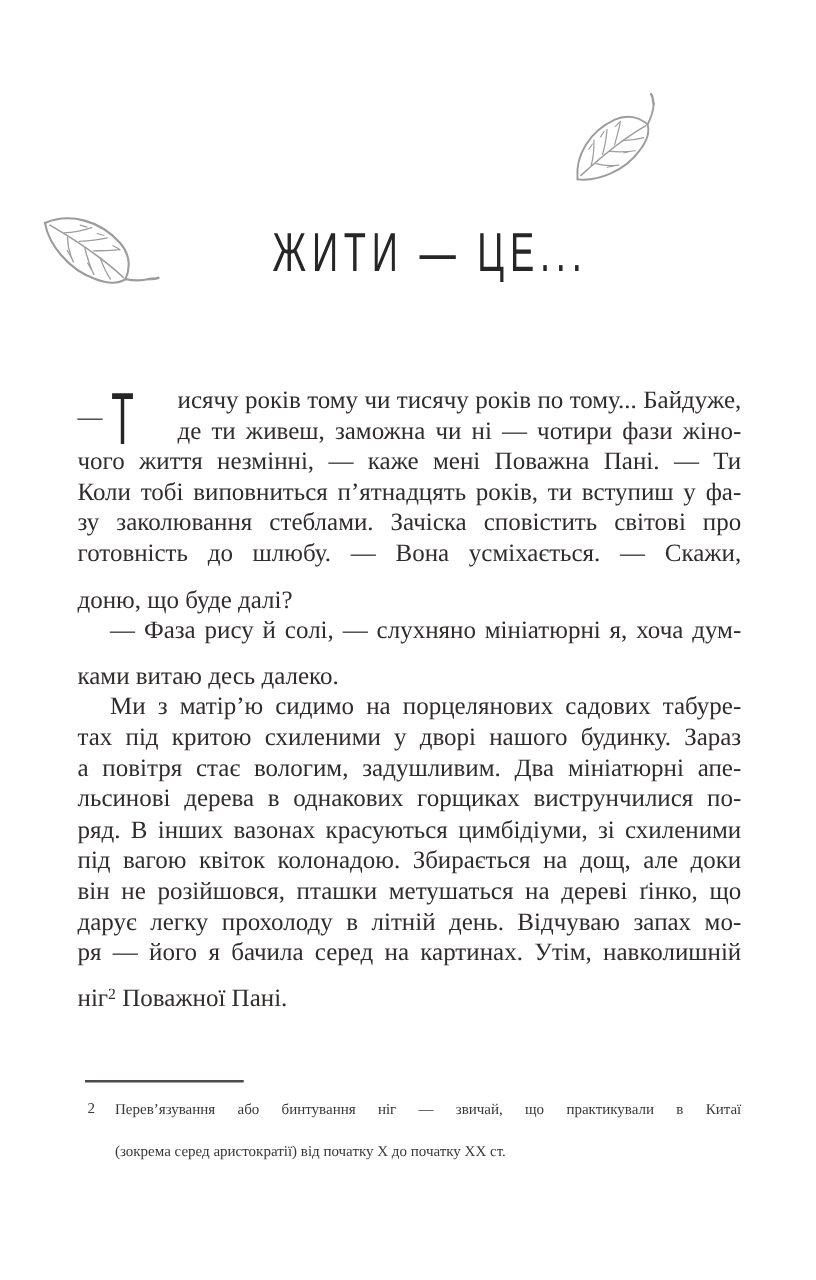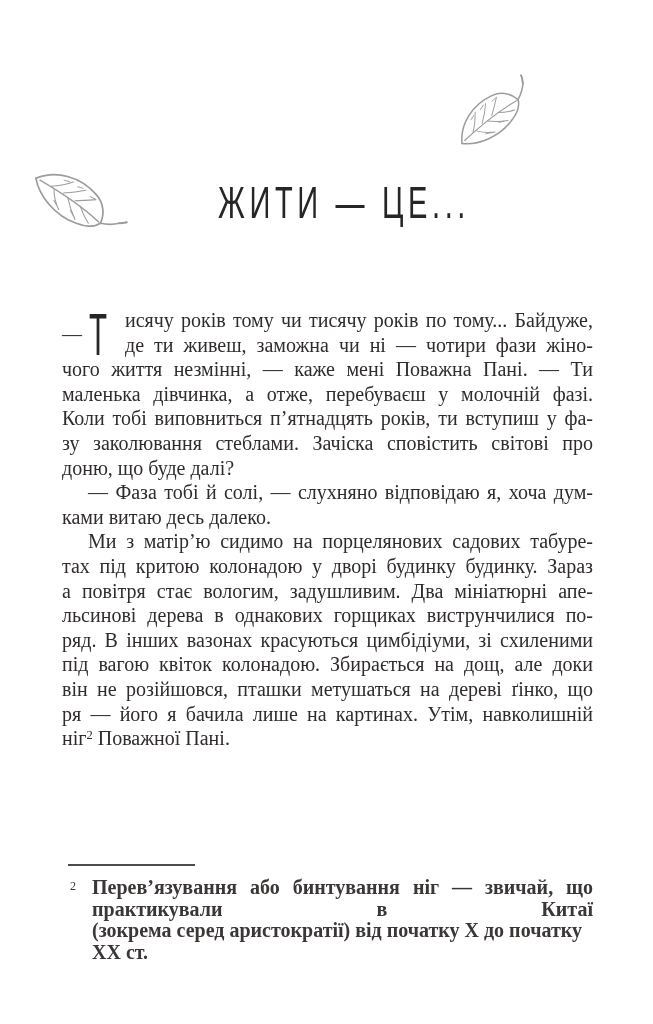--- a/index.html
+++ b/index.html
@@ -39,22 +39,23 @@
   .para{position:relative;}
   .line{
     text-align:justify;
     -moz-text-align-last:justify;
     text-align-last:justify;
   }
   .line.last{
     text-align:left;
     -moz-text-align-last:left;
     text-align-last:left;
+    margin-top:12px;
   }
-  .line.after-drop{margin-left:63px;}
+  .line.after-drop{margin-left:80px;}
   .line.indent{text-indent:26px;}
   .dropcap-block{
     position:absolute;left:0;top:1px;height:49px;width:66px;
     display:flex;align-items:center;
   }
   .dropcap-dash{
     font-size:20px;margin-right:7px;flex:0 0 auto;
     position:relative;top:1px;
   }
   .dropcap-letter{
@@ -83,21 +84,21 @@
   .footnote-row{display:flex;}
   .footnote-marker{
     flex:0 0 30px;
     padding-left:8px;
     box-sizing:border-box;
     font-size:12px;
     line-height:18px;
     color:#3a3736;
   }
   .footnote-lines{flex:1 1 auto;font-size:16px;line-height:21.5px;color:#3a3736;}
-  .footnote-lines .line{font-size:20px;font-weight:bold;}
+  .footnote-lines .line{font-size:12px;}
 </style>
 </head>
 <body>
 
 <div class="page">
 
   <div class="leaf leaf-top-right">
     <svg viewBox="0 0 100 60" fill="none" stroke="#9c9c9c" stroke-width="1.6" stroke-linecap="round">
       <path d="M4,34 C14,16 36,7 58,11 C69,13 76,21 78,30"></path>
       <path d="M4,34 C16,45 40,51 60,44 C70,41 76,36 78,30"></path>
@@ -138,40 +139,41 @@
   <div class="body-text">
 
     <div class="para">
       <div class="dropcap-block">
         <span class="dropcap-dash">—</span>
         <span class="dropcap-letter">Т</span>
       </div>
       <div class="line after-drop">исячу років тому чи тисячу років по тому... Байдуже,</div>
       <div class="line after-drop">де ти живеш, заможна чи ні — чотири фази жіно-</div>
       <div class="line">чого життя незмінні, — каже мені Поважна Пані. — Ти</div>
-      <div class="line">маленька дівчинка, а отже, перебуваєш у молочній фазі.</div>
       <div class="line">Коли тобі виповниться п’ятнадцять років, ти вступиш у фа-</div>
       <div class="line">зу заколювання стеблами. Зачіска сповістить світові про</div>
+      <div class="line">готовність до шлюбу. — Вона усміхається. — Скажи,</div>
       <div class="line last">доню, що буде далі?</div>
     </div>
 
     <div class="para">
-      <div class="line indent">— Фаза тобі й солі, — слухняно відповідаю я, хоча дум-</div>
+      <div class="line indent">— Фаза рису й солі, — слухняно мініатюрні я, хоча дум-</div>
       <div class="line last">ками витаю десь далеко.</div>
     </div>
 
     <div class="para">
       <div class="line indent">Ми з матір’ю сидимо на порцелянових садових табуре-</div>
-      <div class="line">тах під критою колонадою у дворі будинку будинку. Зараз</div>
+      <div class="line">тах під критою схиленими у дворі нашого будинку. Зараз</div>
       <div class="line">а повітря стає вологим, задушливим. Два мініатюрні апе-</div>
       <div class="line">льсинові дерева в однакових горщиках виструнчилися по-</div>
       <div class="line">ряд. В інших вазонах красуються цимбідіуми, зі схиленими</div>
       <div class="line">під вагою квіток колонадою. Збирається на дощ, але доки</div>
       <div class="line">він не розійшовся, пташки метушаться на дереві ґінко, що</div>
-      <div class="line">ря — його я бачила лише на картинах. Утім, навколишній</div>
+      <div class="line">дарує легку прохолоду в літній день. Відчуваю запах мо-</div>
+      <div class="line">ря — його я бачила серед на картинах. Утім, навколишній</div>
       <div class="line last"><span>ніг</span><sup class="fn-ref">2</sup><span> Поважної Пані.</span></div>
     </div>
   </div>
 
   <div class="footnote">
     <div class="footnote-rule"></div>
     <div class="footnote-row">
       <div class="footnote-marker">2</div>
       <div class="footnote-lines">
         <div class="line">Перев’язування або бинтування ніг — звичай, що практикували в Китаї</div>

